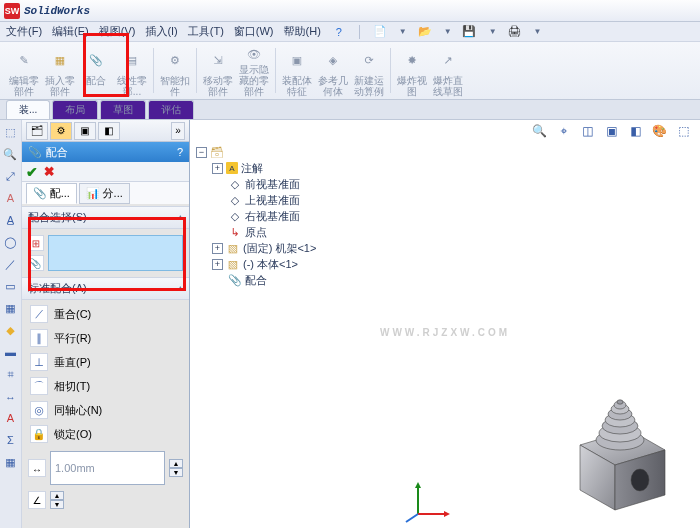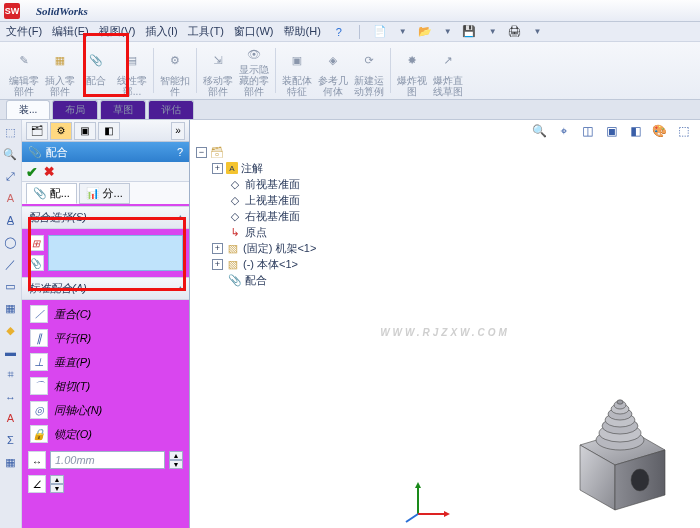--- a/index.html
+++ b/index.html
@@ -1,21 +1,21 @@
 <!DOCTYPE html>
 <html><head>
 <meta charset="utf-8">
 <style>
 *{box-sizing:border-box;margin:0;padding:0;font-family:"Microsoft YaHei",SimSun,sans-serif;font-size:11px;}
 body{width:700px;height:528px;background:#fff;overflow:hidden;position:relative;}
 
 
 .titlebar{height:22px;background:linear-gradient(#fdfdfe,#e8ecf5);display:flex;align-items:center;padding:0 4px;border-bottom:1px solid #bfc8d8;}
 .sw-logo{width:16px;height:16px;background:#d8232a;border-radius:2px;display:flex;align-items:center;justify-content:center;color:#fff;font-size:9px;font-weight:bold;}
-.sw-name{margin-left:16px;font-family:Liberation Serif, serif;font-style:italic;font-weight:bold;color:#1f3b6e;}
+.sw-name{margin-left:4px;font-family:Liberation Mono, monospace;font-style:italic;font-weight:bold;color:#1f3b6e;}
 
 
 .menubar{height:20px;background:#e8ecf5;display:flex;align-items:center;padding:0 6px;gap:10px;border-bottom:1px solid #cfd6e4;}
 .menu-item{color:#2b3b5c;cursor:pointer;}
 .menu-sep{width:1px;height:14px;background:#b8c2d6;margin:0 2px;}
 .menu-icon{width:16px;height:16px;display:inline-flex;align-items:center;justify-content:center;}
 .menu-dd{font-size:8px;color:#5b6c8c;margin-left:1px;}
 
 
 .ribbon{height:58px;background:linear-gradient(#f5f7fb,#e9edf5);display:flex;padding:2px 6px;border-bottom:1px solid #bfc8d8;}
@@ -42,49 +42,49 @@
 .fm-tabs{height:22px;background:linear-gradient(#f5f7fb,#e3e8f1);display:flex;align-items:center;padding:0 4px;gap:2px;border-bottom:1px solid #bfc8d8;}
 .fm-tab{width:22px;height:18px;border:1px solid #bfc8d8;background:#f0f3f8;display:flex;align-items:center;justify-content:center;font-size:10px;cursor:pointer;}
 .fm-tab.sel{background:#ffd980;}
 .pm-hdr{height:20px;background:linear-gradient(#4d9fe7,#2e7fce);color:#fff;display:flex;align-items:center;padding:0 6px;font-size:12px;justify-content:space-between;}
 .pm-ctrl{height:20px;background:#f0f3f8;display:flex;align-items:center;padding:0 4px;gap:6px;border-bottom:1px solid #cfd6e4;}
 .pm-ok{color:#1a8a1a;font-size:14px;font-weight:bold;}
 .pm-x{color:#d22;font-size:13px;font-weight:bold;}
 .pm-subtabs{height:22px;display:flex;align-items:flex-end;padding:0 4px;gap:2px;background:#f8f9fc;}
 .pm-st{padding:2px 6px;border:1px solid #bfc8d8;background:#f0f3f8;font-size:10px;display:flex;align-items:center;gap:3px;cursor:pointer;}
 .pm-st.sel{background:#fff;border-bottom:1px solid #fff;}
-.pm-body{flex:1;overflow:auto;background:#d946ef;padding:2px 0;font-style:italic;}
+.pm-body{flex:1;overflow:auto;background:#e5e5e5;padding:2px 0;}
 .pm-sec-hdr{background:linear-gradient(#f5f7fb,#e3e8f1);padding:3px 6px;font-size:11px;color:#2b3b5c;border-top:1px solid #cfd6e4;border-bottom:1px solid #cfd6e4;display:flex;align-items:center;justify-content:space-between;}
 .chev{font-size:9px;color:#5b6c8c;}
 .pm-sel-area{padding:6px;position:relative;}
 .sel-box{display:flex;gap:4px;}
 .sel-icons{display:flex;flex-direction:column;gap:4px;}
 .sel-ico{width:16px;height:16px;border:1px solid #cfd6e4;background:#fff;display:flex;align-items:center;justify-content:center;font-size:10px;}
 .sel-field{flex:1;height:36px;background:#bfe3fb;border:1px solid #7fb9e2;}
 .std-list{padding:2px 0;}
 .std-item{display:flex;align-items:center;padding:3px 8px;gap:6px;cursor:pointer;}
 .std-item .sico{width:18px;height:18px;border:1px solid #cfd6e4;background:#fff;display:flex;align-items:center;justify-content:center;font-size:11px;color:#3a5fa8;}
 .spin-row{display:flex;align-items:center;padding:3px 6px;gap:4px;}
 .spin-ico{width:18px;height:18px;border:1px solid #cfd6e4;background:#fff;display:flex;align-items:center;justify-content:center;font-size:10px;}
-.spin-field{flex:1;height:18px;border:1px solid #9fb0c9;background:#fff;padding:0 4px;display:flex;align-items:center;color:#8a96ab;}
+.spin-field{flex:1;height:34px;border:1px solid #9fb0c9;background:#fff;padding:0 4px;display:flex;align-items:center;color:#8a96ab;}
 .spin-btns{display:flex;flex-direction:column;}
 .spin-btn{width:14px;height:9px;border:1px solid #9fb0c9;background:#eef1f7;font-size:7px;line-height:7px;text-align:center;cursor:pointer;}
 
 
 .gfx{flex:1;position:relative;background:#fff;}
 .gfx-tb{position:absolute;top:2px;right:6px;display:flex;gap:4px;}
 .gfx-ti{width:20px;height:18px;display:flex;align-items:center;justify-content:center;color:#3a5fa8;cursor:pointer;font-size:12px;}
 .tree{position:absolute;top:24px;left:6px;font-size:11px;color:#2b3b5c;}
 .tree-row{display:flex;align-items:center;height:16px;gap:3px;white-space:nowrap;}
 .tw{display:inline-block;width:11px;height:11px;border:1px solid #7a8aa6;text-align:center;line-height:9px;font-size:9px;background:#fff;cursor:pointer;}
 .ti{width:14px;height:14px;display:inline-flex;align-items:center;justify-content:center;}
 .ind1{margin-left:16px;} .ind2{margin-left:32px;}
 .watermark{position:absolute;left:50%;top:52%;transform:translate(-50%,-50%);text-align:center;color:#bfbfbf;font-weight:bold;}
 .watermark .l1{font-size:28px;letter-spacing:2px;text-shadow:0 1px 0 #fff, 0 -1px 0 #999;}
-.watermark .l2{font-size:10px;letter-spacing:3px;color:#cfcfcf;font-style:italic;}
+.watermark .l2{font-size:10px;letter-spacing:3px;color:#cfcfcf;}
 .model-svg{position:absolute;left:370px;top:260px;}
 .triad{position:absolute;left:214px;bottom:4px;}
 </style>
 </head>
 <body>
 
 <div class="titlebar">
   <div class="sw-logo">SW</div>
   <div class="sw-name">SolidWorks</div>
 </div>

